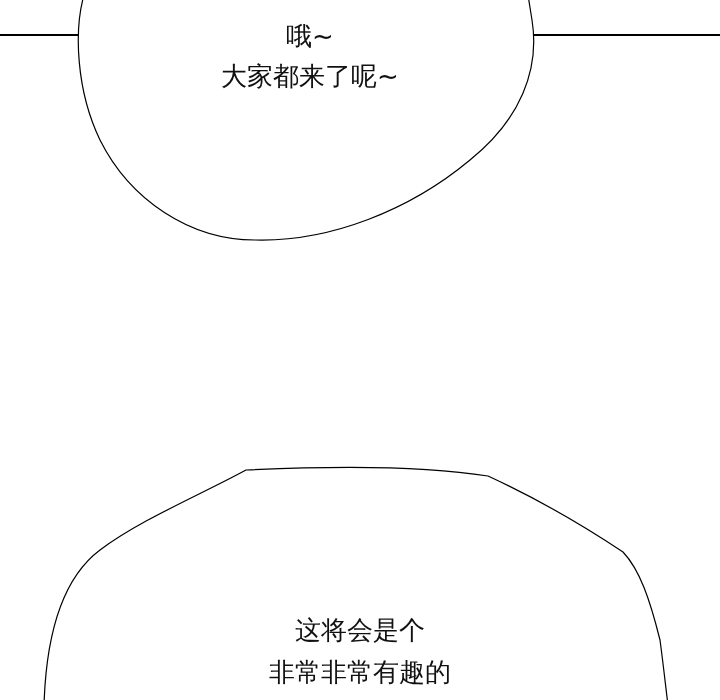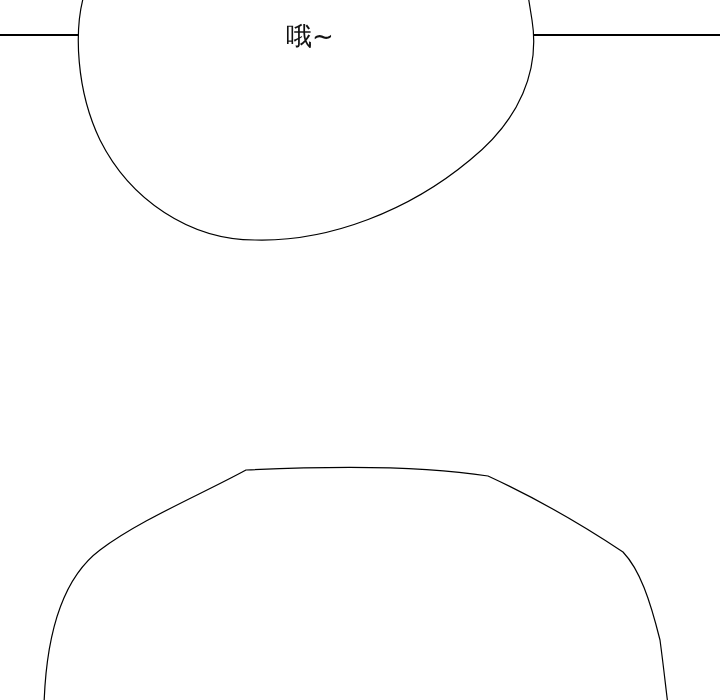--- a/index.html
+++ b/index.html
@@ -23,15 +23,20 @@
 <div class="stage">
   <svg class="lines" width="720" height="700" viewBox="0 0 720 700">
     <line x1="0" y1="35" x2="78" y2="35" stroke="#000" stroke-width="2"></line>
     <line x1="533" y1="35" x2="720" y2="35" stroke="#000" stroke-width="2"></line>
     <path d="M 84 -5 C 74 30, 76 90, 100 140 C 130 200, 190 240, 255 240 C 330 242, 410 210, 470 160 C 520 120, 540 70, 532 20 L 528 -5" fill="#fff" stroke="#000" stroke-width="1.2"></path>
     <path d="M 44 705 C 46 640, 60 580, 100 550 C 140 520, 200 495, 246 470 C 330 466, 420 465, 488 476 C 540 500, 590 530, 623 552 C 640 570, 650 600, 660 640 C 664 670, 666 690, 668 705" fill="#fff" stroke="#000" stroke-width="1.2"></path>
   </svg>
 
   <div id="t1" class="bubble-text">
     <span class="line">哦~</span>
+    <span class="line">大家都来了呢~</span>
   </div>
 
+  <div id="t2" class="bubble-text">
+    <span class="line">这将会是个</span>
+    <span class="line">非常非常有趣的</span>
+  </div>
 </div>
 
 </body></html>

